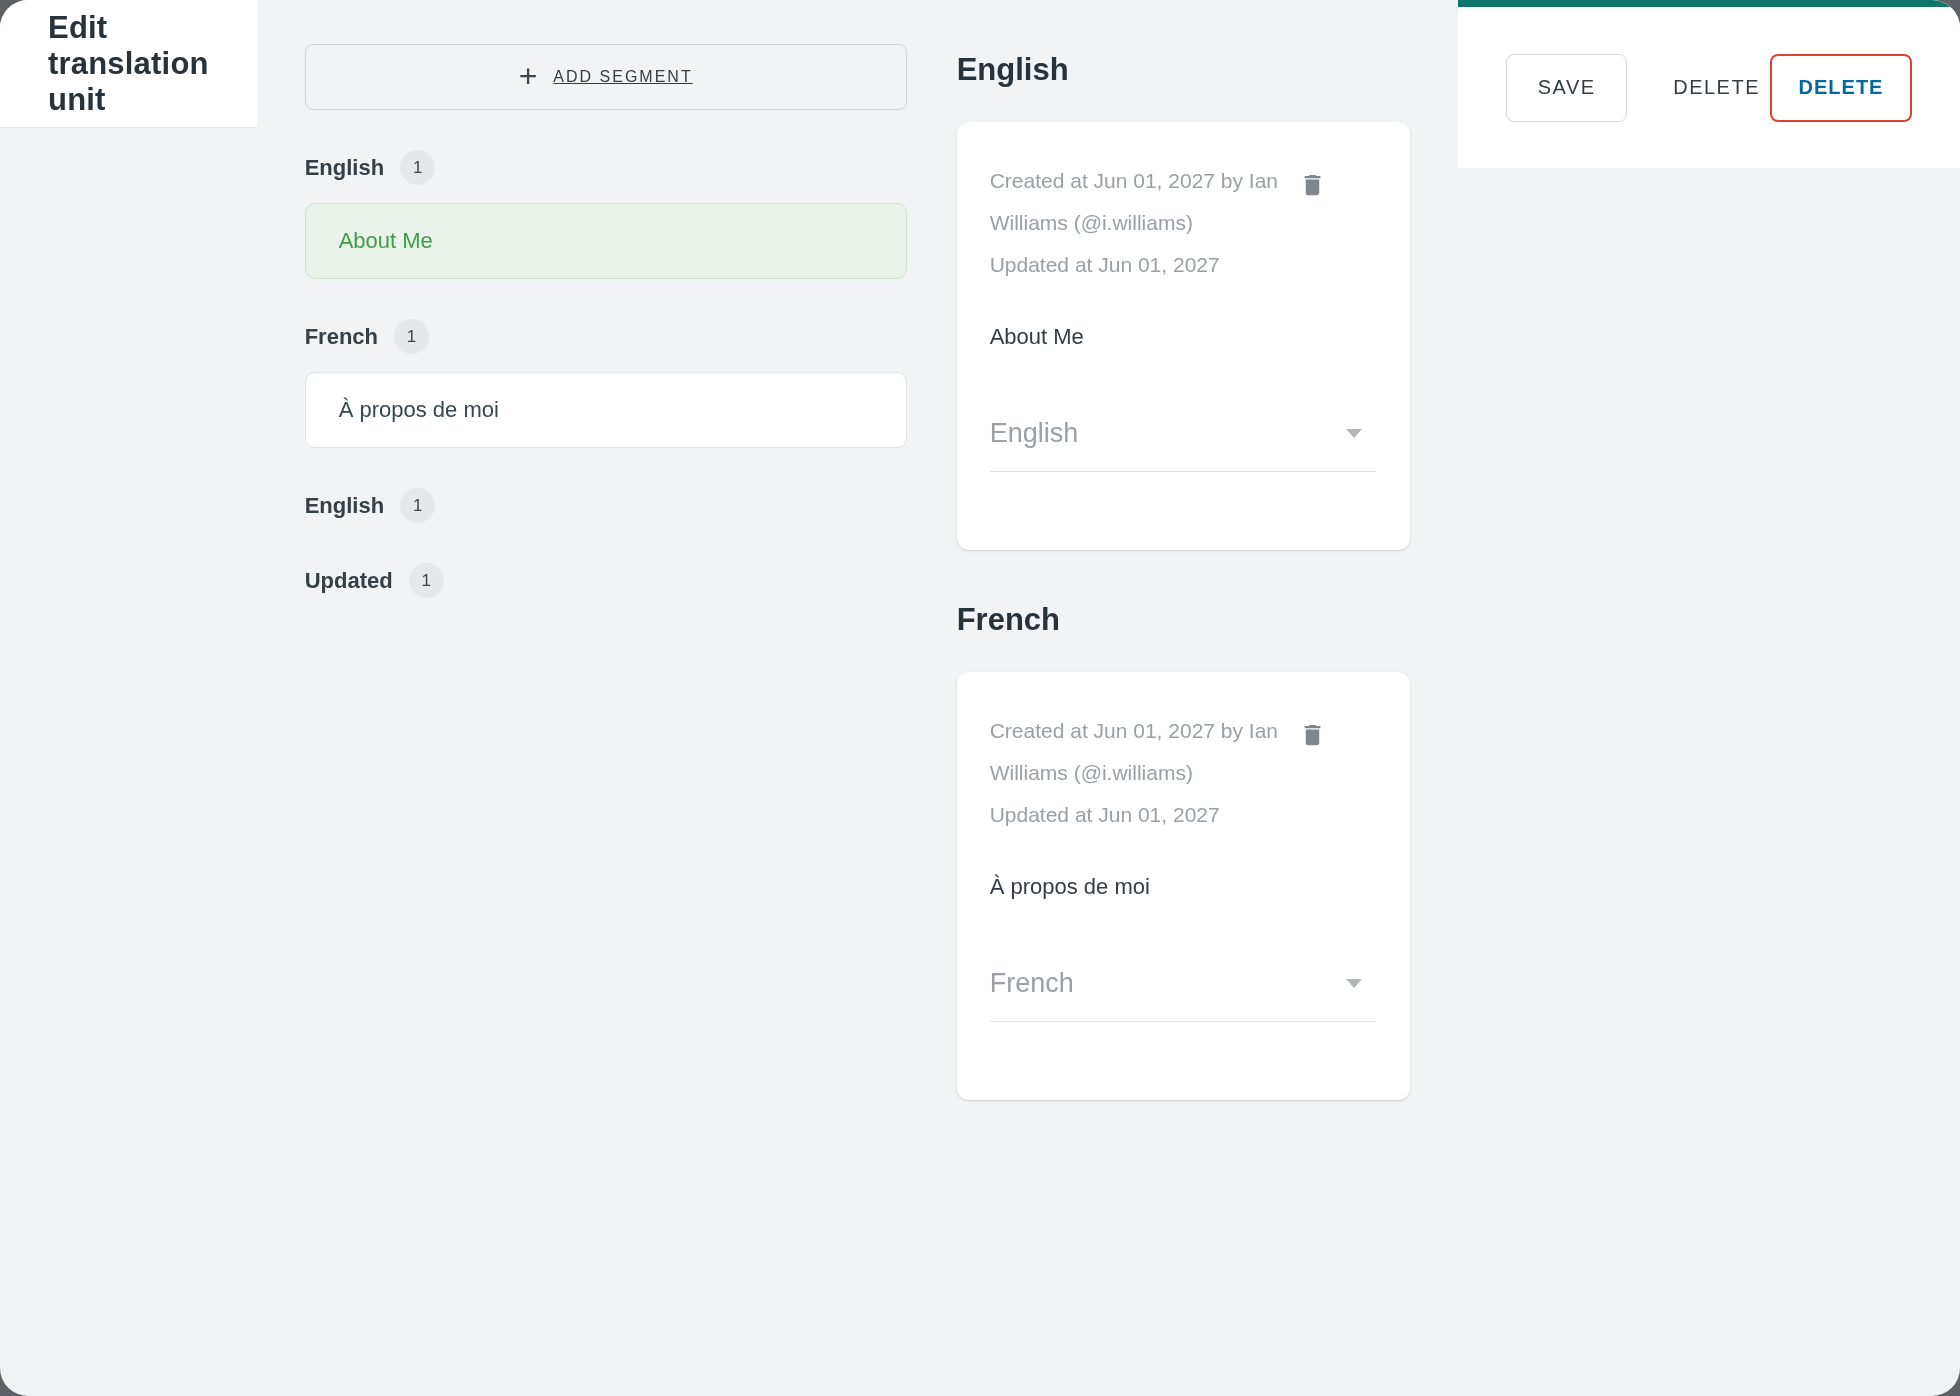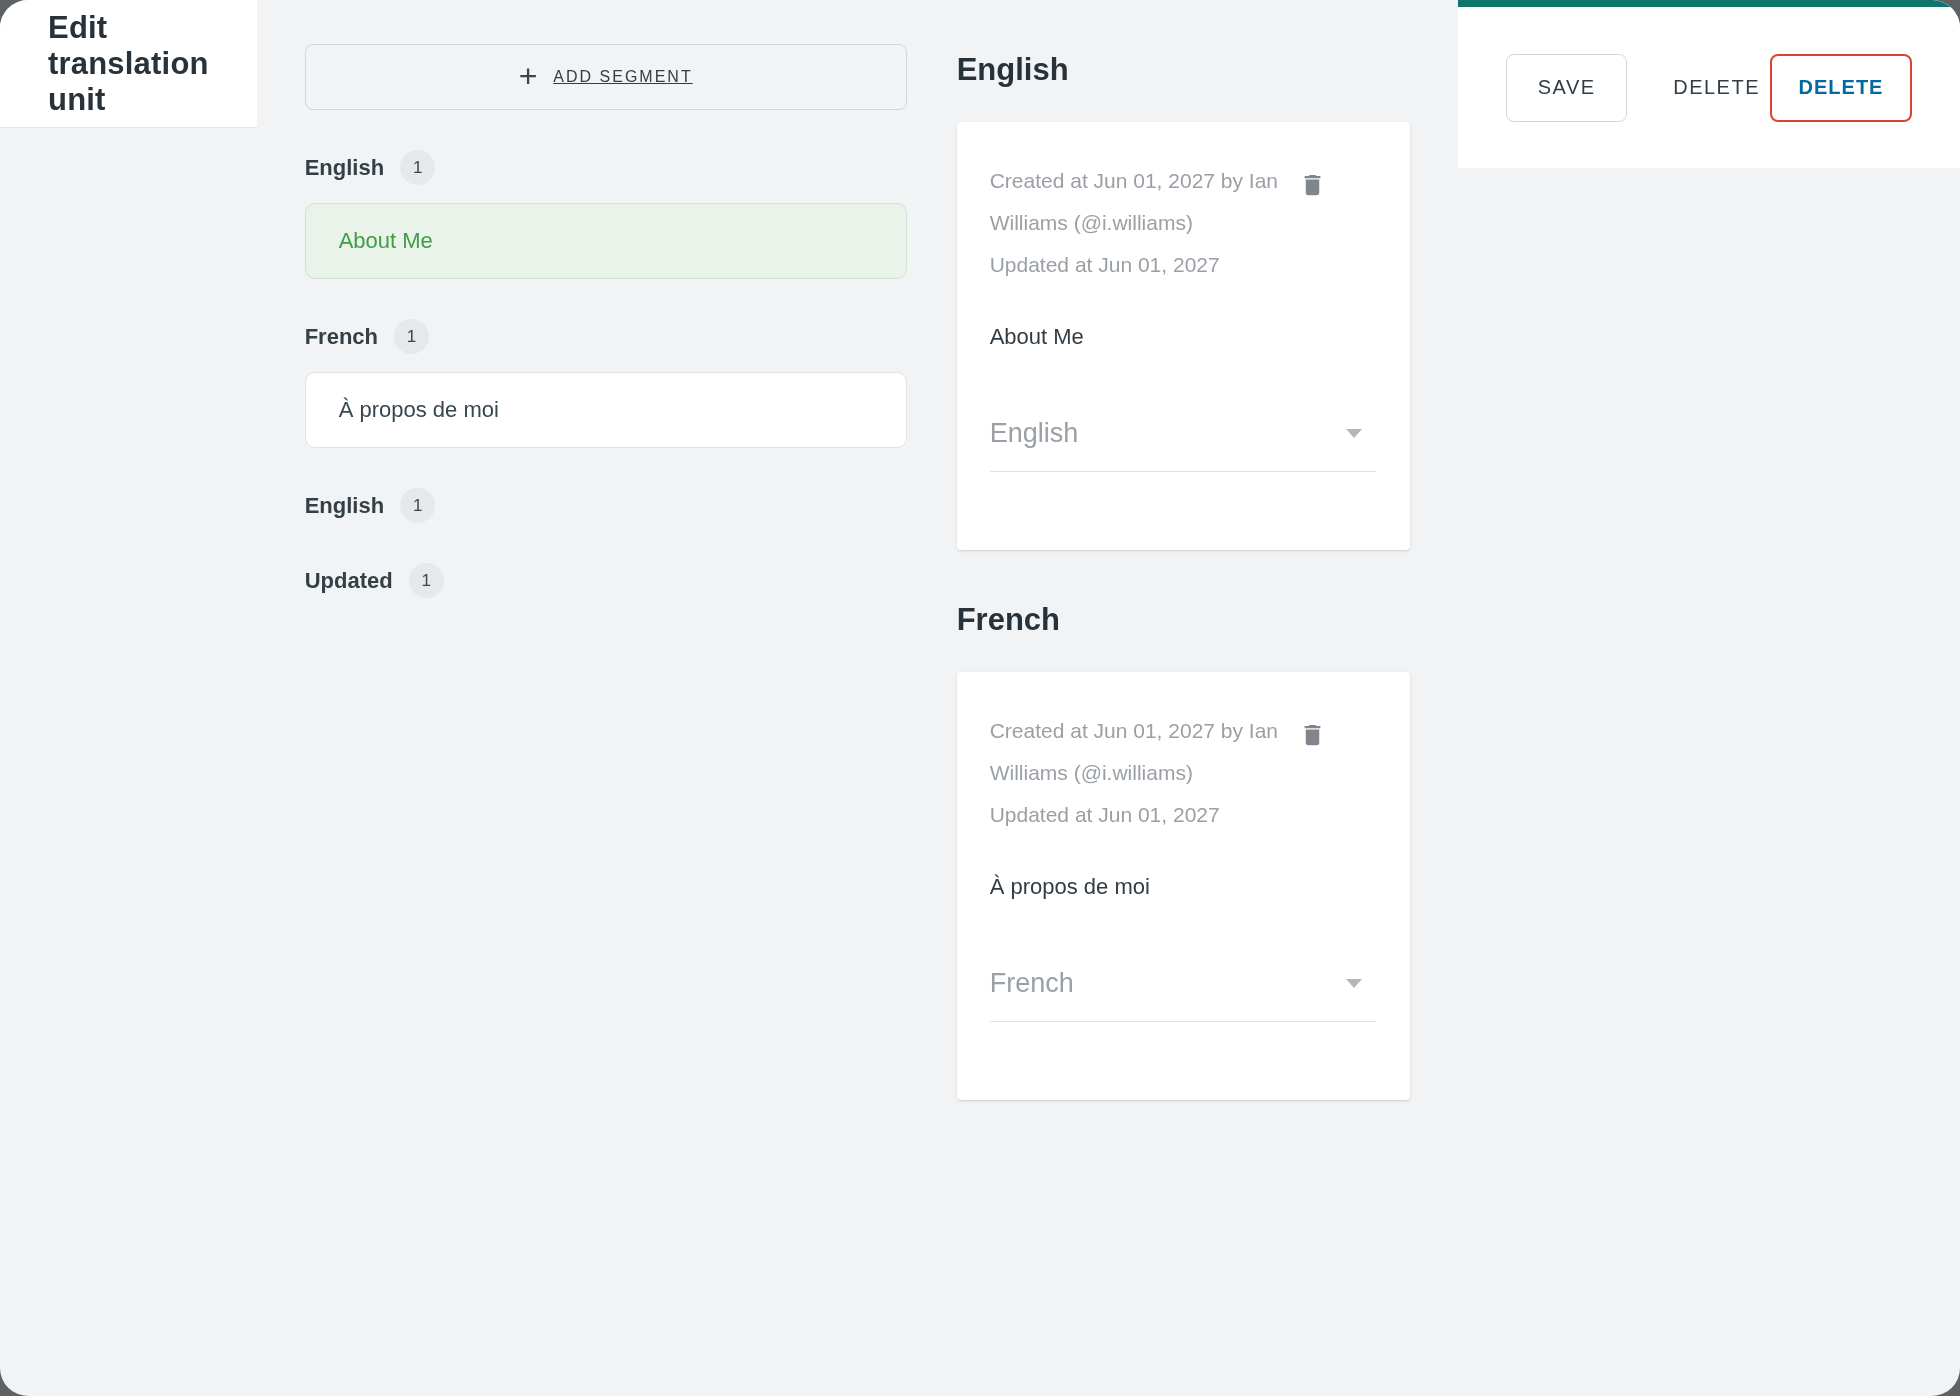--- a/index.html
+++ b/index.html
@@ -81,21 +81,21 @@
   }
   
   .main { flex: 1 1 auto; margin-left: 50px; }
   .section-heading {
     font-size: 31px; font-weight: bold; color: #28323a;
     margin: 8px 0 0 0;
   }
   .trans-card {
     margin-top: 34px;
     background: #ffffff;
-    border-radius: 4px;
+    border-radius: 12px;
     box-shadow: 0 1px 2px rgba(0,0,0,0.10), 0 1px 4px rgba(0,0,0,0.05);
     padding: 38px 34px 78px 33px;
   }
   .card-meta-row { display: flex; align-items: flex-start; justify-content: space-between; }
   .meta-lines { font-size: 21px; color: #9aa0a6; line-height: 42px; }
   .icon-btn {
     background: none; border: none; cursor: pointer;
     padding: 4px; margin-right: 46px; margin-top: 6px;
     line-height: 0;
   }

